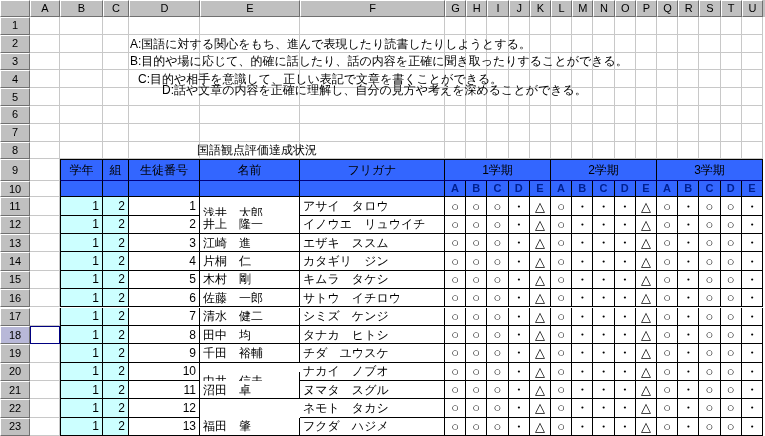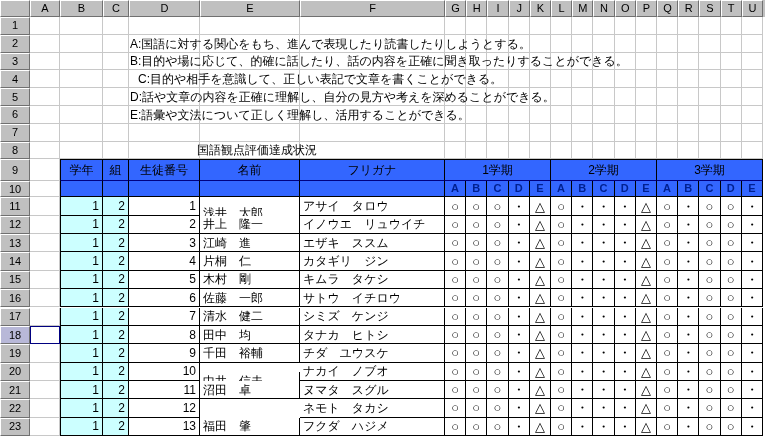--- a/index.html
+++ b/index.html
@@ -260,22 +260,21 @@
     <div class="cell gridcell" style="left: 30px; top: 307.5px; width: 30px; height: 18.35px;"></div>
     <div class="cell gridcell" style="left: 30px; top: 325.85px; width: 30px; height: 18.35px;"></div>
     <div class="cell gridcell" style="left: 30px; top: 344.2px; width: 30px; height: 18.35px;"></div>
     <div class="cell gridcell" style="left: 30px; top: 362.55px; width: 30px; height: 18.35px;"></div>
     <div class="cell gridcell" style="left: 30px; top: 380.9px; width: 30px; height: 18.35px;"></div>
     <div class="cell gridcell" style="left: 30px; top: 399.25px; width: 30px; height: 18.35px;"></div>
     <div class="cell gridcell" style="left: 30px; top: 417.6px; width: 30px; height: 18.35px;"></div>
     <div class="cell note" style="left: 130px; top: 34.8px; width: 560px; height: 17.8px;">A:国語に対する関心をもち、進んで表現したり読書したりしようとする。</div>
     <div class="cell note" style="left: 130px; top: 52.6px; width: 560px; height: 17.8px;">B:目的や場に応じて、的確に話したり、話の内容を正確に聞き取ったりすることができる。</div>
     <div class="cell note" style="left: 130px; top: 70.4px; width: 560px; height: 17.8px; margin-left: 8px;">C:目的や相手を意識して、正しい表記で文章を書くことができる。</div>
-    <div class="cell note" style="left: 130px; top: 88px; width: 560px; height: 17.8px;">D:話や文章の内容を正確に理解し、自分の見方や考えを深めることができる。</div>
-    <div class="cell note" style="left: 130px; top: 106px; width: 560px; height: 17.8px;">E:語彙や文法について正しく理解し、活用することができる。</div>
+    <div class="cell note" style="left: 130px; top: 81px; width: 560px; height: 17.8px; padding-left: 32px;">D:話や文章の内容を正確に理解し、自分の見方や考えを深めることができる。</div>
     <div class="cell titletxt" style="left: 197px; top: 141.6px; width: 180px; height: 17.8px;">国語観点評価達成状況</div>
     <div class="cell bluecell lbl bt bl" style="left: 60px; top: 159.4px; width: 43px; height: 22px;">学年</div>
     <div class="cell bluecell bl" style="left: 60px; top: 181.4px; width: 43px; height: 16px;"></div>
     <div class="cell bluecell lbl bt" style="left: 103px; top: 159.4px; width: 26px; height: 22px;">組</div>
     <div class="cell bluecell" style="left: 103px; top: 181.4px; width: 26px; height: 16px;"></div>
     <div class="cell bluecell lbl bt" style="left: 129px; top: 159.4px; width: 71px; height: 22px;">生徒番号</div>
     <div class="cell bluecell" style="left: 129px; top: 181.4px; width: 71px; height: 16px;"></div>
     <div class="cell bluecell lbl bt" style="left: 200px; top: 159.4px; width: 100px; height: 22px;">名前</div>
     <div class="cell bluecell" style="left: 200px; top: 181.4px; width: 100px; height: 16px;"></div>
     <div class="cell bluecell lbl bt" style="left: 300px; top: 159.4px; width: 145px; height: 22px;">フリガナ</div>

